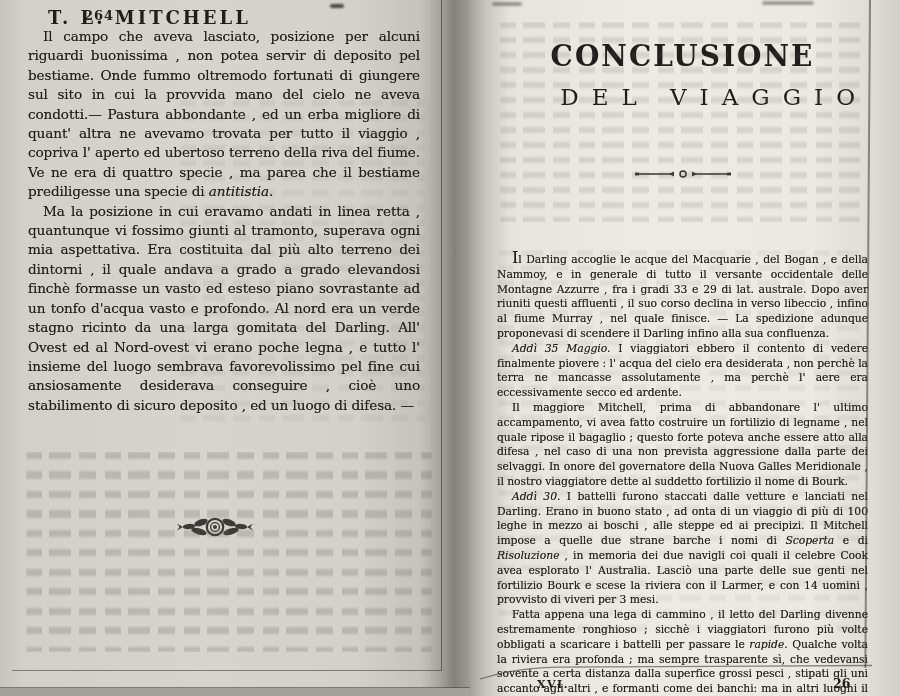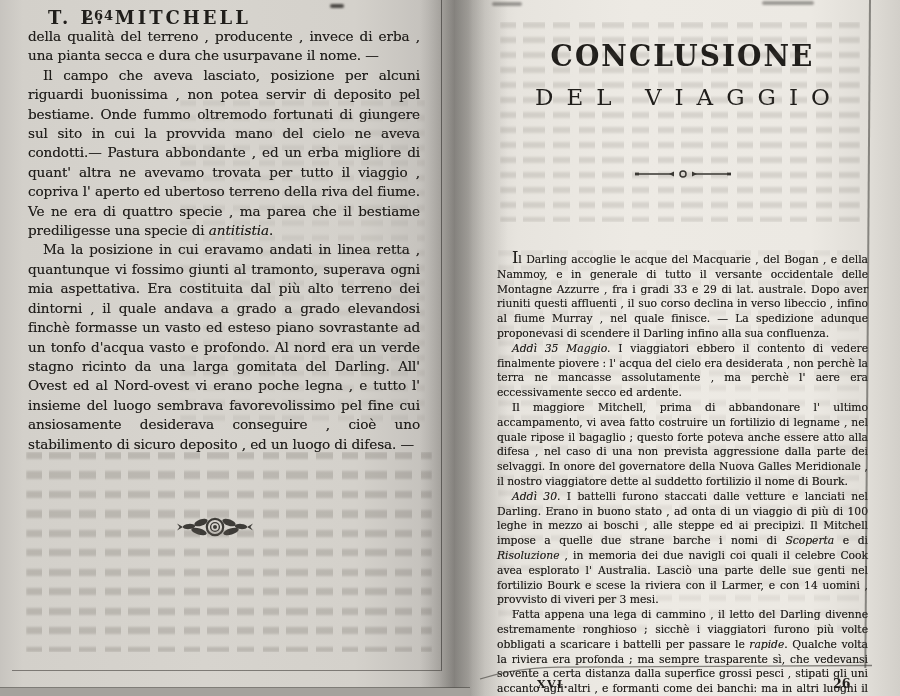--- a/index.html
+++ b/index.html
@@ -31,21 +31,21 @@
   .rp-bottom-svg{position:absolute;left:478px;top:660px;pointer-events:none;}
   
   .lp-content{position:absolute;left:28px;top:0;width:392px;height:688px;}
   .lp-pagenum{position:absolute;left:56px;top:8px;font-size:13px;font-weight:bold;letter-spacing:1px;}
   .lp-running{position:absolute;left:20px;right:-20px;top:7px;text-align:left;font-size:18px;font-weight:bold;letter-spacing:3px;}
   .lp-body{position:absolute;left:0;top:27px;width:392px;font-size:13.6px;line-height:19.4px;letter-spacing:-.1px;}
   .lp-ornament{position:absolute;left:148px;top:512px;}
   
   .rp-content{position:absolute;left:497px;top:0;width:371px;height:696px;margin-top:24px;}
   .rp-title{position:absolute;left:0;right:0;top:16px;text-align:center;font-size:28px;font-weight:bold;letter-spacing:2px;transform:scaleY(1.04);}
-  .rp-subtitle{position:absolute;left:0;right:0;top:60px;text-align:center;font-size:23px;letter-spacing:13px;text-indent:13px;font-weight:500;}
+  .rp-subtitle{position:absolute;left:0;right:0;top:60px;text-align:right;font-size:23px;letter-spacing:13px;text-indent:13px;font-weight:500;}
   .rp-divider{position:absolute;left:0;right:0;top:141px;text-align:center;}
   .rp-body{position:absolute;left:0;top:229px;width:371px;font-size:10.8px;line-height:14.8px;letter-spacing:-.05px;}
   .rp-sig{position:absolute;left:537px;top:678px;font-size:11px;font-weight:bold;letter-spacing:1.5px;}
   .rp-sheetnum{position:absolute;left:833px;top:676px;font-size:12.5px;font-weight:bold;}
   
   .para{text-align:justify;text-shadow:0 0 .5px rgba(32,30,27,.55);hyphens:none;}
   .para.indent{text-indent:15px;}
   .it{font-style:italic;}
   .initial{font-size:1.5em;line-height:0;}
   
@@ -63,21 +63,20 @@
 </head>
 <body>
 
 <div class="spread">
 
   <div class="page-left">
     <div class="lp-content">
       <div class="lp-pagenum">264</div>
       <div class="lp-running">T. L. MITCHELL</div>
       <div class="lp-body">
-          <div class="para"><span>della qualità del terreno , producente , invece di erba , una pianta secca e dura che usurpavane il nome. —</span></div>
           <div class="para indent"><span>Il campo che aveva lasciato, posizione per alcuni riguardi buonissima , non potea servir di deposito pel bestiame. Onde fummo oltremodo fortunati di giungere sul sito in cui la provvida mano del cielo ne aveva condotti.— Pastura abbondante , ed un erba migliore di quant' altra ne avevamo trovata per tutto il viaggio , copriva l' aperto ed ubertoso terreno della riva del fiume. Ve ne era di quattro specie , ma parea che il bestiame prediligesse una specie di </span><span class="it">antitistia</span><span>.</span></div>
           <div class="para indent"><span>Ma la posizione in cui eravamo andati in linea retta , quantunque vi fossimo giunti al tramonto, superava ogni mia aspettativa. Era costituita dal più alto terreno dei dintorni , il quale andava a grado a grado elevandosi finchè formasse un vasto ed esteso piano sovrastante ad un tonfo d'acqua vasto e profondo. Al nord era un verde stagno ricinto da una larga gomitata del Darling. All' Ovest ed al Nord-ovest vi erano poche legna , e tutto l' insieme del luogo sembrava favorevolissimo pel fine cui ansiosamente desiderava conseguire , cioè uno stabilimento di sicuro deposito , ed un luogo di difesa. —</span></div>
         </div>
       <div class="lp-ornament">
         <svg width="78" height="30" viewBox="0 0 78 30">
           <g fill="#3d3b37" stroke="none">
             <circle cx="39" cy="15" r="8.2" fill="none" stroke="#3d3b37" stroke-width="2.2"></circle>
             <circle cx="39" cy="15" r="4.4" fill="none" stroke="#3d3b37" stroke-width="1.4"></circle>
             <circle cx="39" cy="15" r="2"></circle>
             <g>

